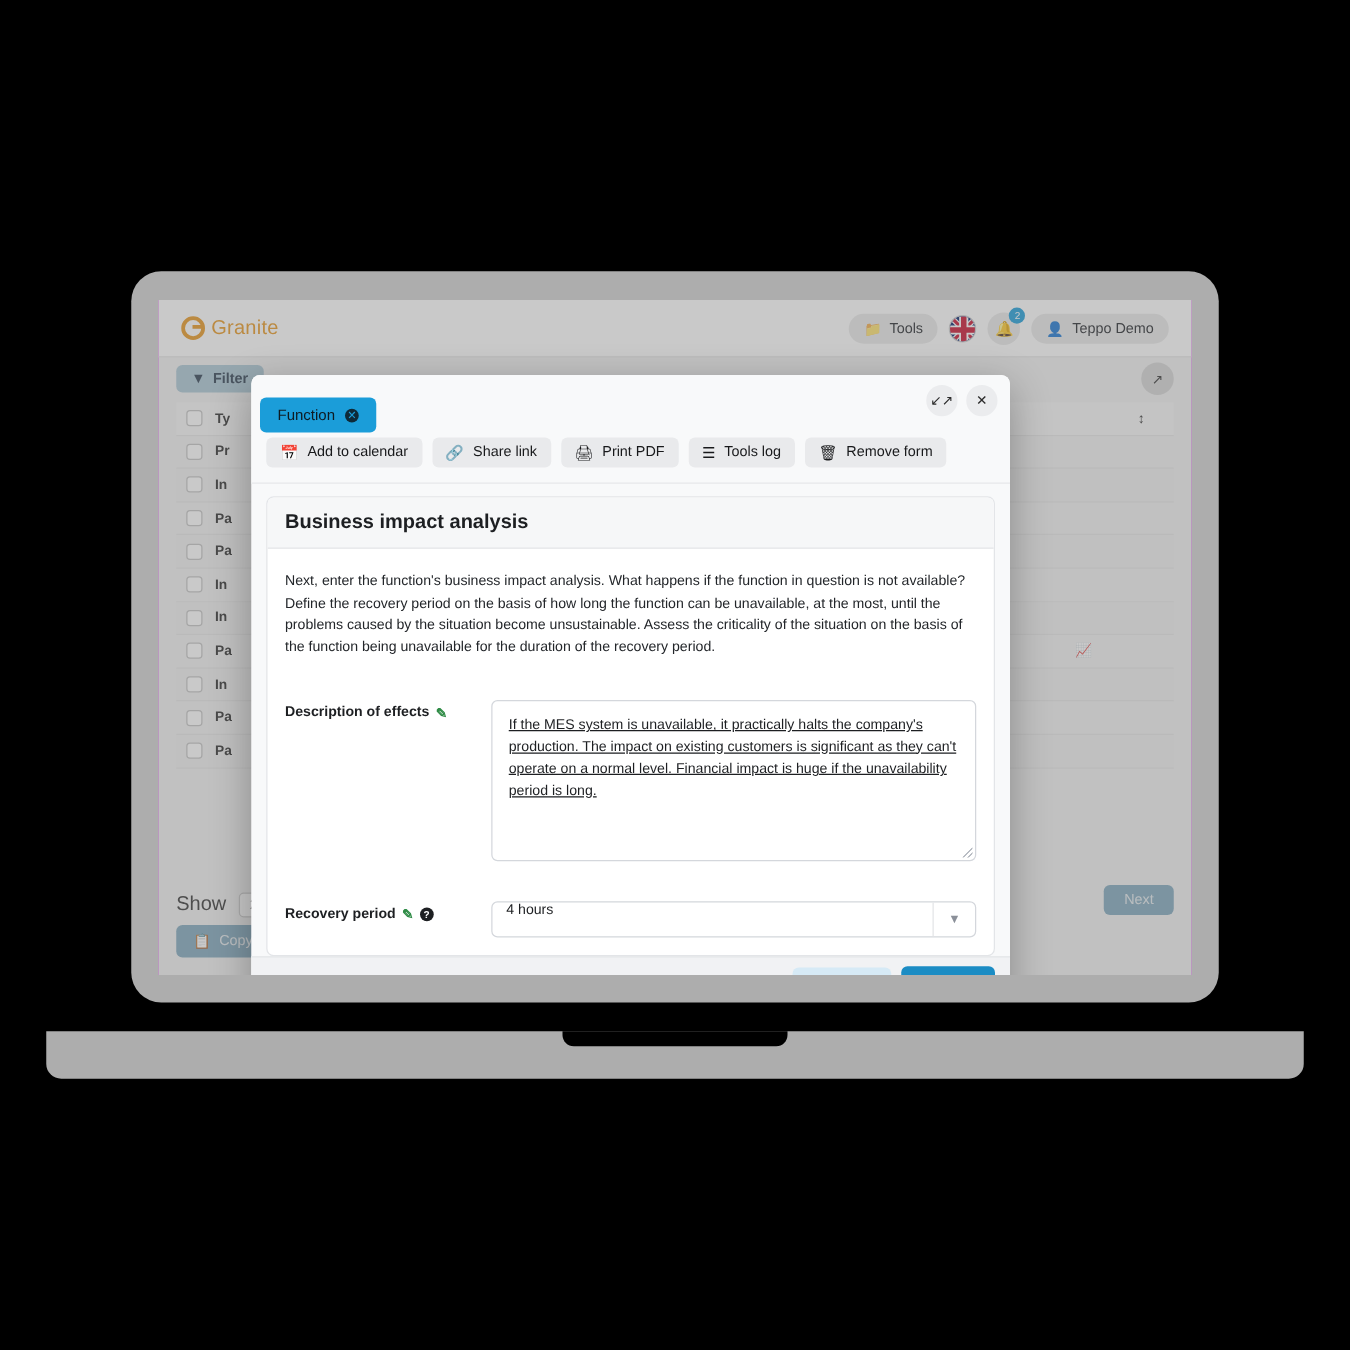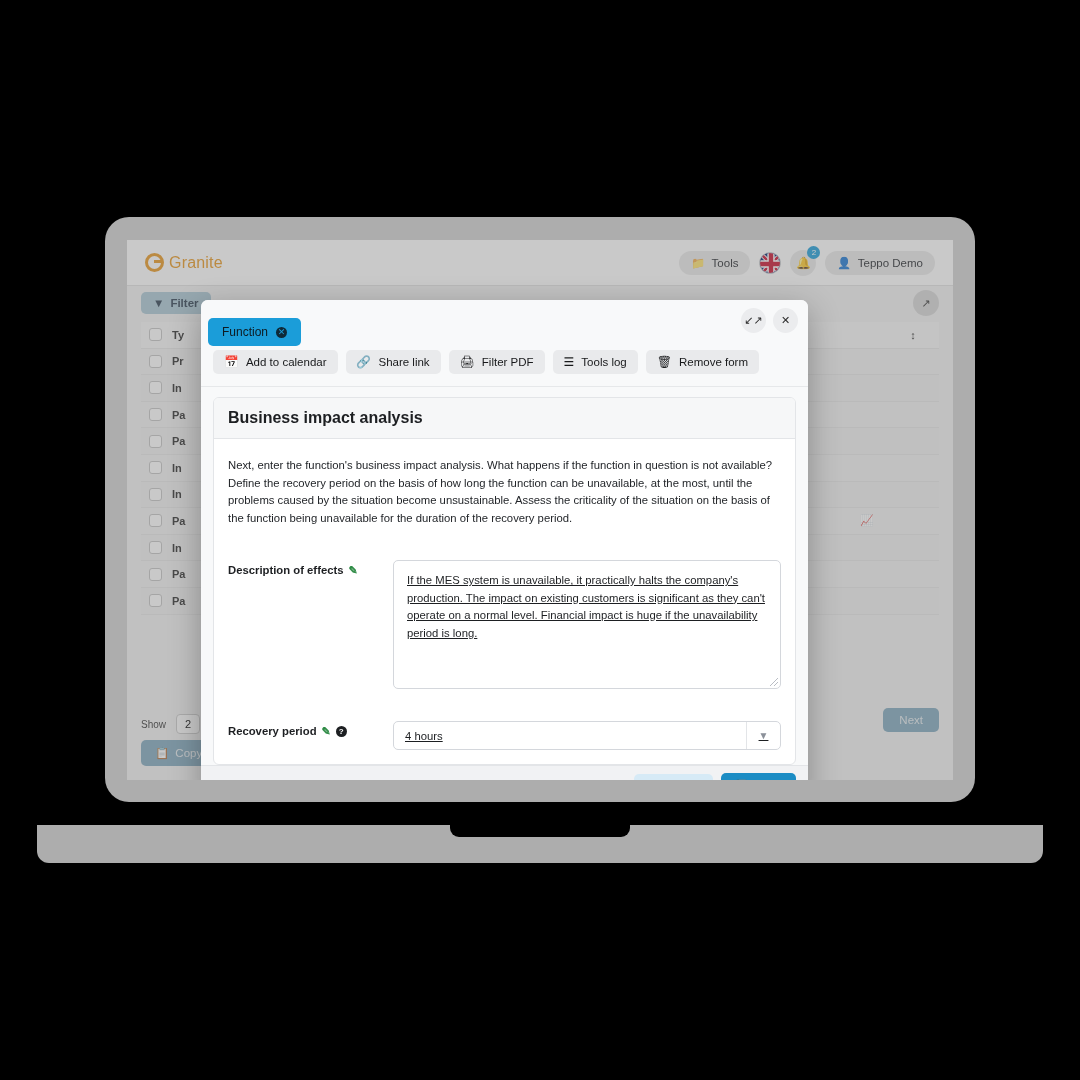--- a/index.html
+++ b/index.html
@@ -116,21 +116,21 @@
     border-radius: 3px; background: #fff; margin-right: 10px; flex: none;
   }
   .bg-row-label { flex: 1; }
   .bg-row-icon { width: 40px; text-align: center; font-size: 11px; }
   .bg-row-tail { width: 52px; }
 
   #bg-footer {
     position: absolute; left: 14px; bottom: 46px; right: 14px;
     display: flex; align-items: center; gap: 10px;
   }
-  #show-label { font-size: 10px; color: #333; }
+  #show-label { font-size: 16px; color: #333; }
   #show-select {
     background: #fff; border: 1px solid #ccc; border-radius: 4px;
     font-size: 11px; padding: 3px 8px;
   }
   #copy-button {
     position: absolute; left: 14px; bottom: 14px;
     display: flex; align-items: center; gap: 6px;
     background: #7fa7bc; border-radius: 5px;
     padding: 6px 14px; font-size: 11.5px; color: #e9eef2;
   }
@@ -238,22 +238,22 @@
   }
   #textarea-resize {
     position: absolute; right: 2px; bottom: 2px;
     width: 8px; height: 8px;
     background: linear-gradient(135deg, transparent 45%, #b9bdc4 45%, #b9bdc4 55%, transparent 55%),
                 linear-gradient(135deg, transparent 70%, #b9bdc4 70%, #b9bdc4 80%, transparent 80%);
   }
   #recovery-select {
     flex: 1; height: 29px; background: #fff;
     border: 1px solid #d4d7dc; border-radius: 5px;
-    display: flex; align-items: center;
-    padding-left: 11px; font-size: 11.3px; color: #1d1f22; text-decoration: underline;
+    display: flex; 
+    padding-left: 11px; font-size: 11.3px; color: #1d1f22;
   }
   #recovery-caret {
     margin-left: auto; width: 34px; height: 100%;
     border-left: 1px solid #e3e5e8;
     display: flex; align-items: center; justify-content: center;
     color: #8b9099; font-size: 10px;
   }
   #criticality-scale { flex: 1; display: flex; gap: 5px; align-items: center; }
   .crit-circle {
     width: 21px; height: 21px; border-radius: 50%;
@@ -438,21 +438,21 @@
           <div class="tool-btn">
             <span class="tool-ico">📅</span>
             <span>Add to calendar</span>
           </div>
           <div class="tool-btn">
             <span class="tool-ico">🔗</span>
             <span>Share link</span>
           </div>
           <div class="tool-btn">
             <span class="tool-ico">🖨</span>
-            <span>Filter PDF</span>
+            <span>Print PDF</span>
           </div>
           <div class="tool-btn">
             <span class="tool-ico">☰</span>
             <span>Tools log</span>
           </div>
           <div class="tool-btn">
             <span class="tool-ico">🗑</span>
             <span>Remove form</span>
           </div>
         </div>

